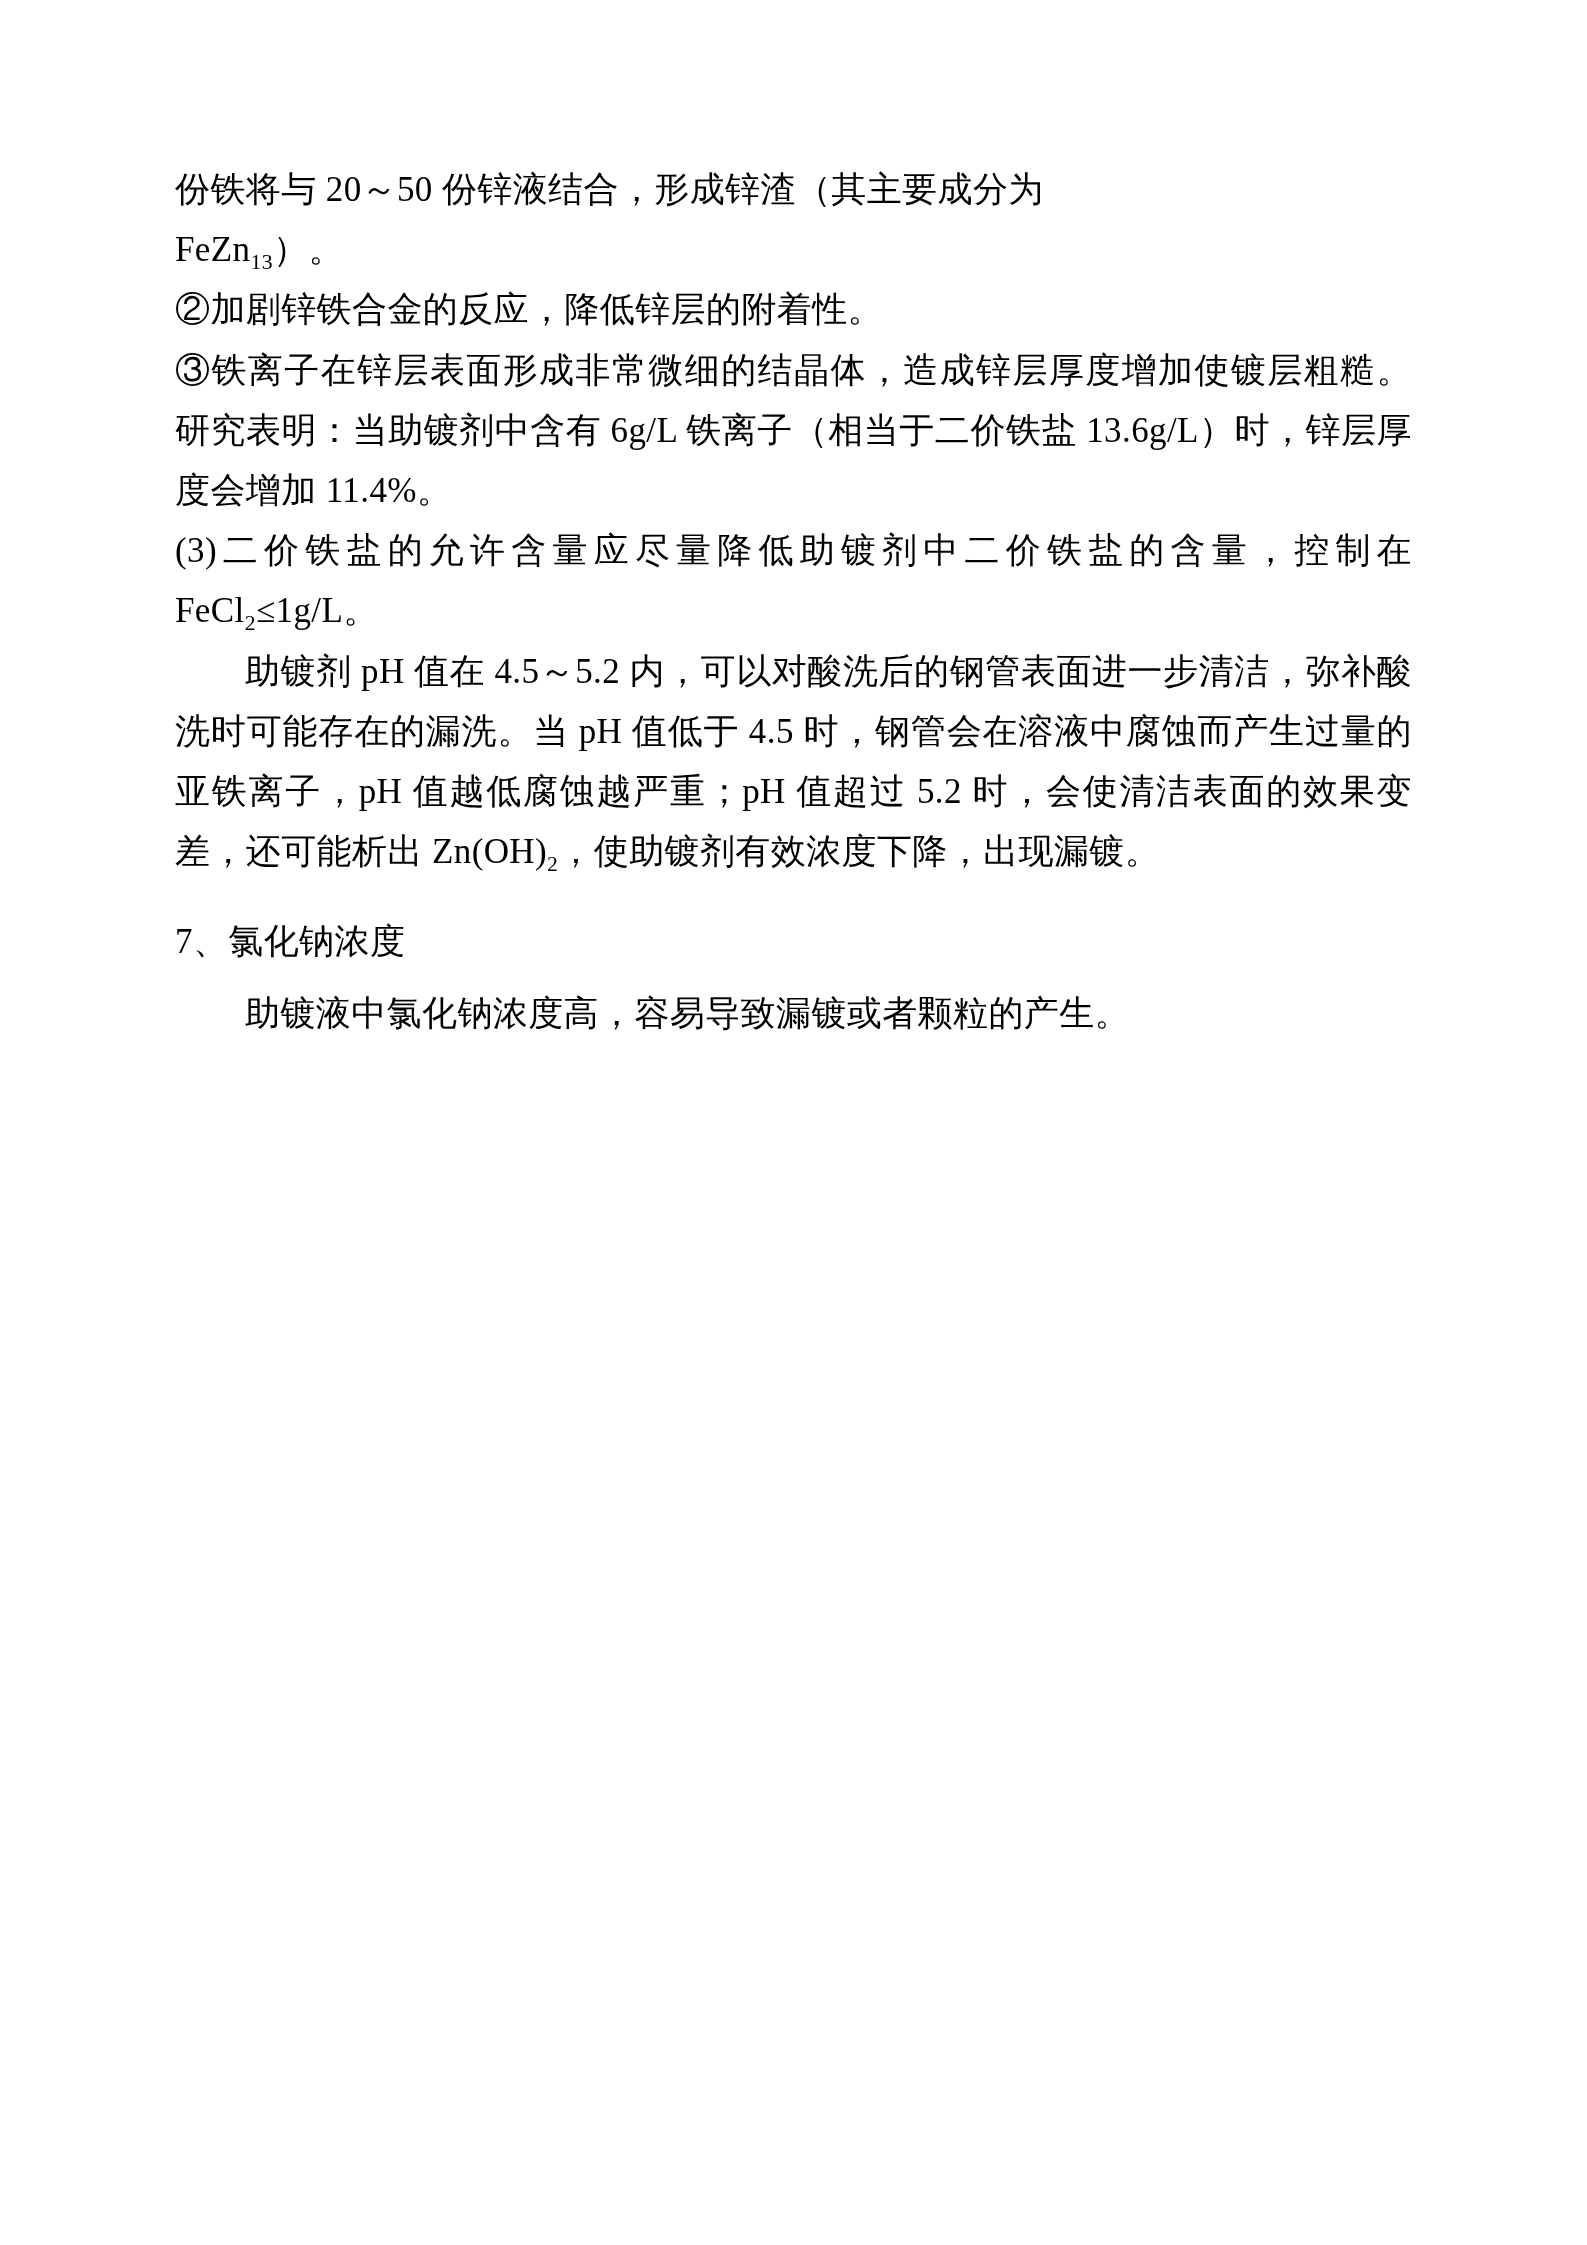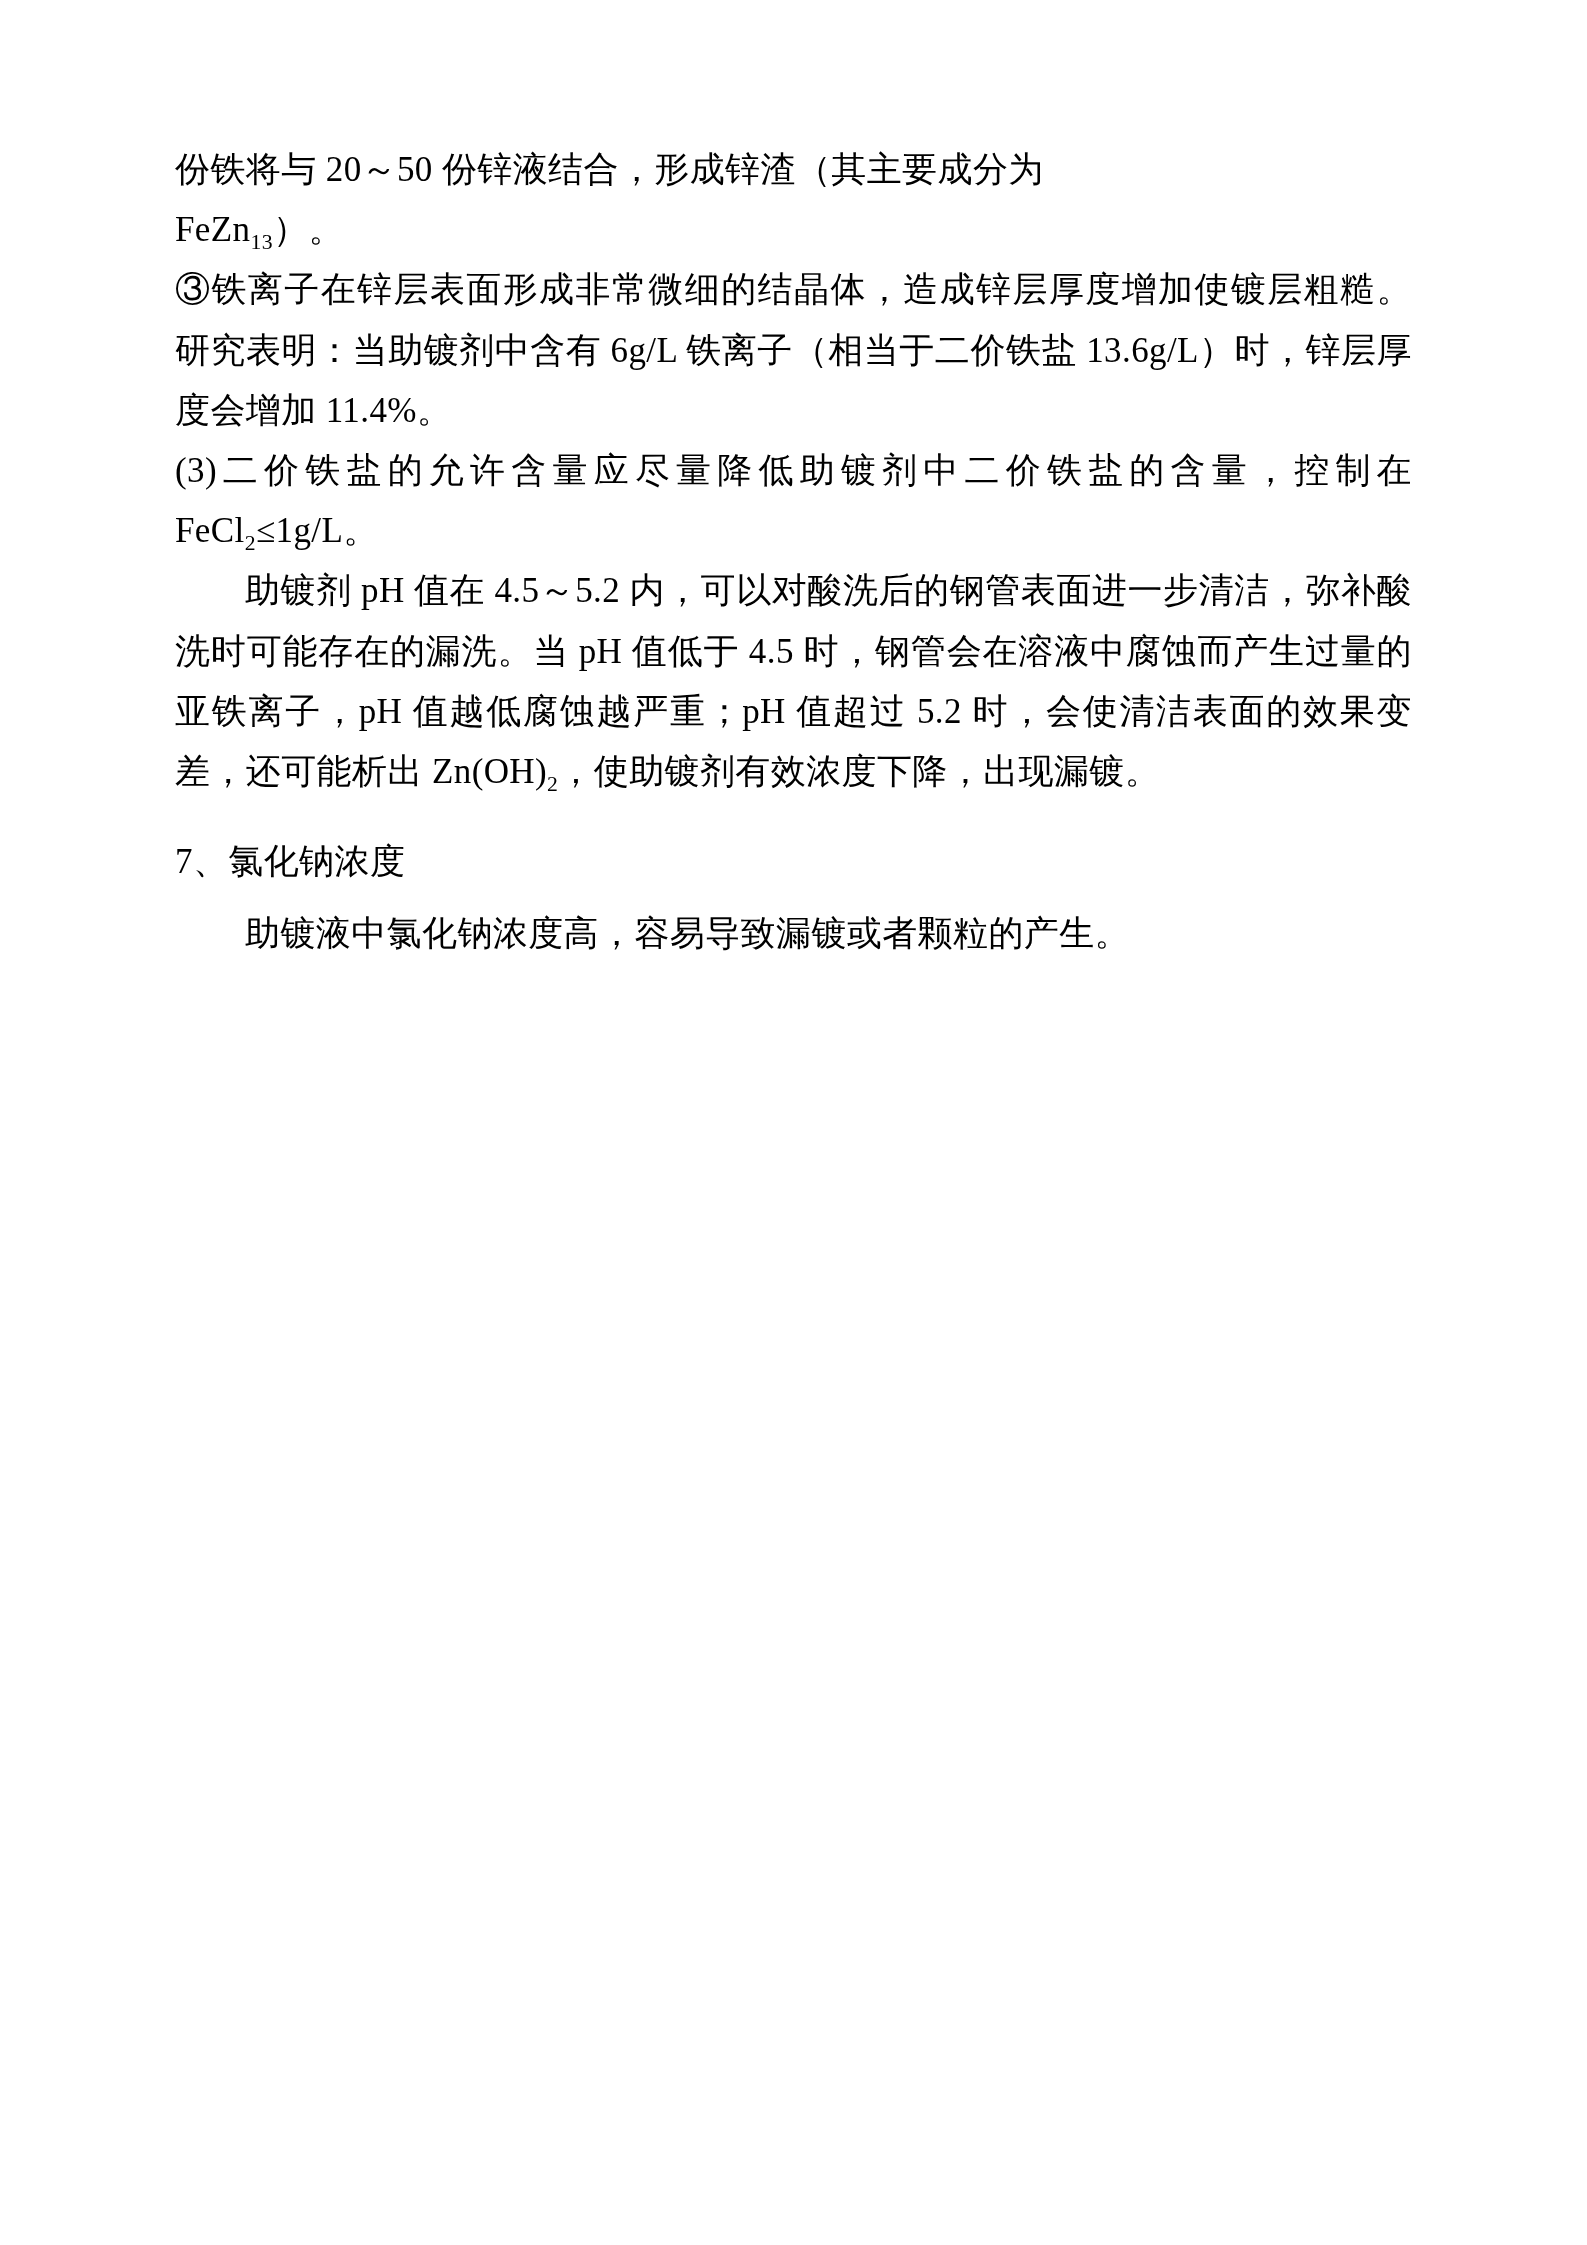--- a/index.html
+++ b/index.html
@@ -14,20 +14,21 @@
     color: #000000;
     position: relative;
     overflow: hidden;
   }
   .page {
     box-sizing: border-box;
     width: 1587px;
     height: 2200px;
     padding: 140px 175px 0 175px;
     background: #ffffff;
+    margin-top: 20px;
   }
   .doc-body {
     font-size: 35px;
     line-height: 1.72;
     text-align: justify;
     text-justify: inter-ideograph;
     letter-spacing: 0.4px;
   }
   .para {
     margin: 0 0 0 0;
@@ -51,20 +52,21 @@
 </head>
 <body>
 
 <div class="page">
   <div class="doc-body">
 
     <p class="para">份铁将与 20～50 份锌液结合，形成锌渣（其主要成分为</p>
 
     <p class="para"><span>FeZn</span><sub>13</sub><span>）。</span></p>
 
+    <p class="para">②加剧锌铁合金的反应，降低锌层的附着性。</p>
 
     <p class="para">③铁离子在锌层表面形成非常微细的结晶体，造成锌层厚度增加使镀层粗糙。研究表明：当助镀剂中含有 6g/L 铁离子（相当于二价铁盐 13.6g/L）时，锌层厚度会增加 11.4%。</p>
 
     <p class="para"><span>(3)二价铁盐的允许含量应尽量降低助镀剂中二价铁盐的含量，控制在 FeCl</span><sub>2</sub><span>≤1g/L。</span></p>
 
 
     <p class="para indent"><span>助镀剂 pH 值在 4.5～5.2 内，可以对酸洗后的钢管表面进一步清洁，弥补酸洗时可能存在的漏洗。当 pH 值低于 4.5 时，钢管会在溶液中腐蚀而产生过量的亚铁离子，pH 值越低腐蚀越严重；pH 值超过 5.2 时，会使清洁表面的效果变差，还可能析出 Zn(OH)</span><sub>2</sub><span>，使助镀剂有效浓度下降，出现漏镀。</span></p>
 
     <div class="gap-medium"></div>
 

